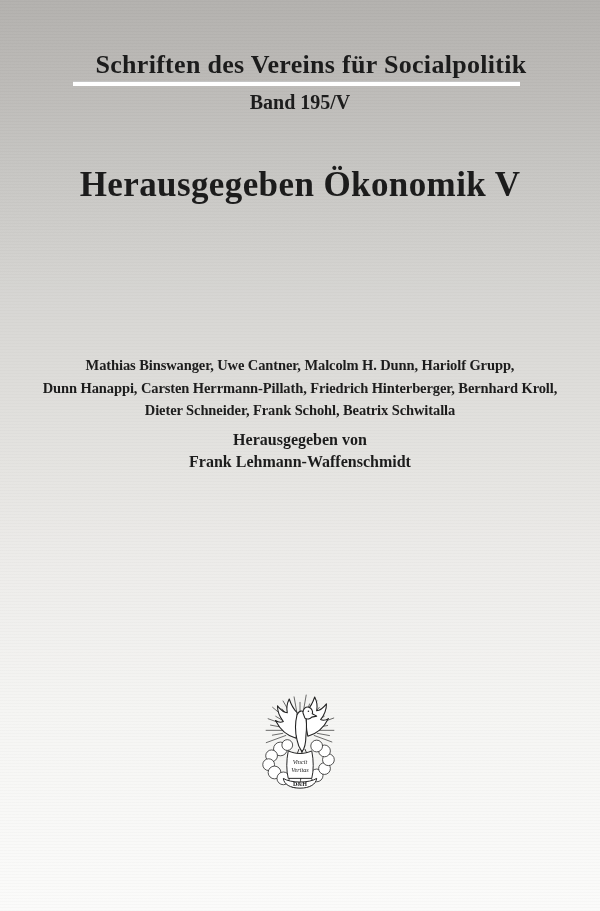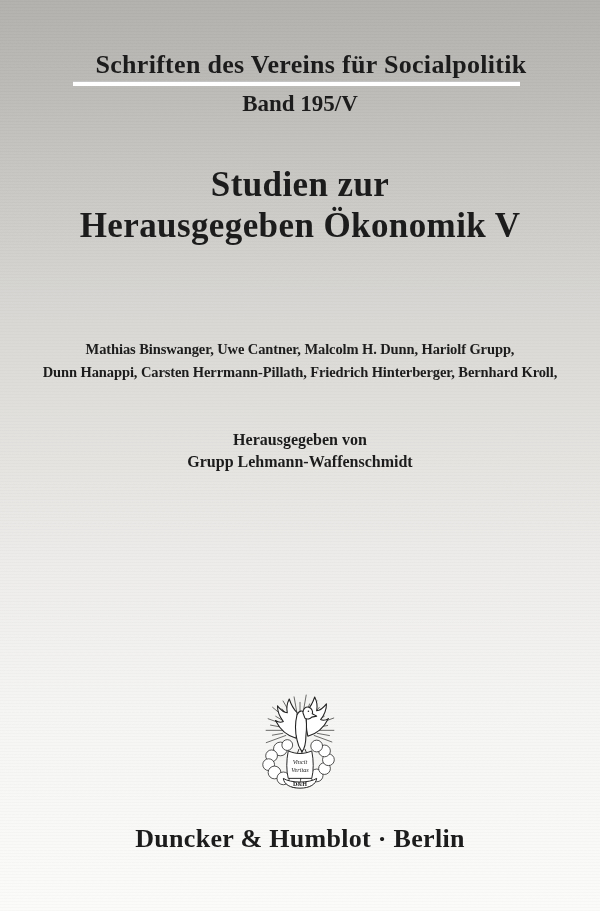--- a/index.html
+++ b/index.html
@@ -46,34 +46,34 @@
     position: absolute;
     top: 81px;
     left: 73px;
     width: 447px;
     height: 4px;
     background: #ffffff;
     border-top: 1px solid rgba(90,90,90,0.35);
   }
   .band-label {
     top: 91px;
-    font-size: 23px;
+    font-size: 20px;
   }
   .book-title {
     top: 164px;
     font-size: 35px;
     line-height: 41px;
     letter-spacing: 0.4px;
   }
   .von-label {
     top: 315px;
     font-size: 16px;
   }
   .authors-block {
-    top: 338px;
+    top: 354px;
     font-size: 14.5px;
     line-height: 22.5px;
     letter-spacing: -0.1px;
   }
   .editor-block {
     top: 429px;
     font-size: 16px;
     line-height: 22px;
   }
   .emblem-wrap {
@@ -112,33 +112,33 @@
 
 <div class="cover">
 
   <div class="center-text series-header">Schriften des Vereins für Socialpolitik</div>
 
   <div class="divider-line"></div>
 
   <div class="center-text band-label">Band 195/V</div>
 
   <div class="center-text book-title">
-    <div>Studien zur</div>
     <div>Herausgegeben Ökonomik V</div>
   </div>
 
 
   <div class="center-text authors-block">
     <div>Mathias Binswanger, Uwe Cantner, Malcolm H. Dunn, Hariolf Grupp,</div>
     <div>Dunn Hanappi, Carsten Herrmann-Pillath, Friedrich Hinterberger, Bernhard Kroll,</div>
+    <div>Dieter Schneider, Frank Schohl, Beatrix Schwitalla</div>
   </div>
 
   <div class="center-text editor-block">
     <div>Herausgegeben von</div>
-    <div>Grupp Lehmann-Waffenschmidt</div>
+    <div>Frank Lehmann-Waffenschmidt</div>
   </div>
 
   <div class="emblem-wrap">
     <svg viewBox="0 0 100 106" xmlns="http://www.w3.org/2000/svg">
 
       <g id="emblem-rays" stroke="#2a2a2a" stroke-width="0.7">
           <line x1="35.9" y1="41.1" x2="15.2" y2="48.7"></line>
           <line x1="32.8" y1="39.0" x2="21.4" y2="41.0"></line>
           <line x1="35.0" y1="36.0" x2="15.0" y2="36.0"></line>
           <line x1="32.8" y1="33.0" x2="19.5" y2="30.6"></line>
@@ -205,15 +205,14 @@
         <text x="50" y="78.5" text-anchor="middle" class="motto-text">Veritas</text>
       </g>
 
       <g>
         <path d="M33,85 C40,90 60,90 67,85 C66.5,91 60,95 50,95 C40,95 33.5,91 33,85 Z" fill="#ffffff" stroke="#222222" stroke-width="1"></path>
         <text x="50" y="92.5" text-anchor="middle" class="initials-text">D&amp;H</text>
       </g>
     </svg>
   </div>
 
-  <div class="center-text publisher-line">Duncker &amp; Humblot · Berlin</div>
 
 </div>
 
 </body></html>

